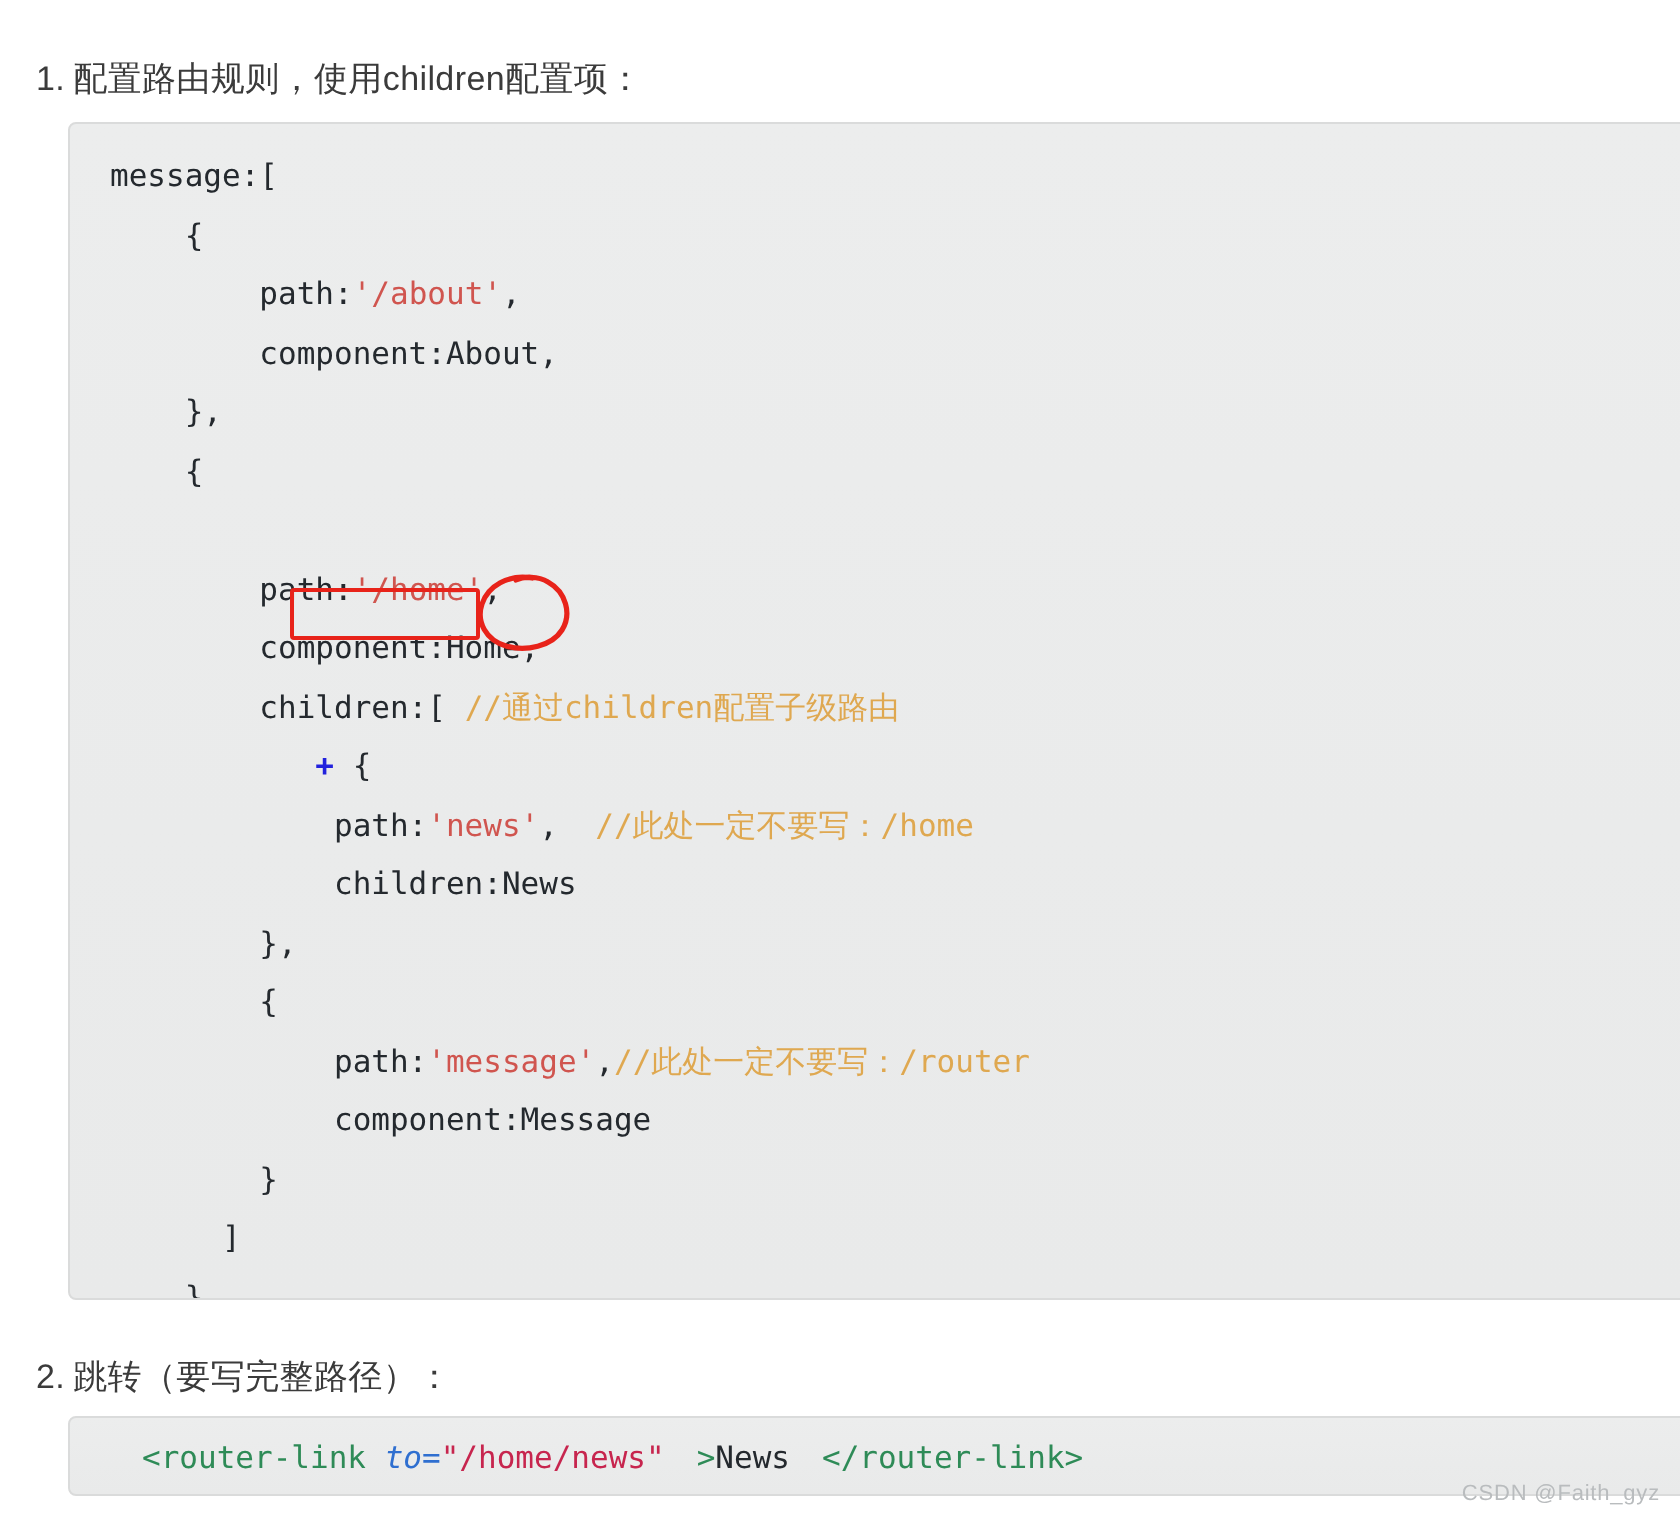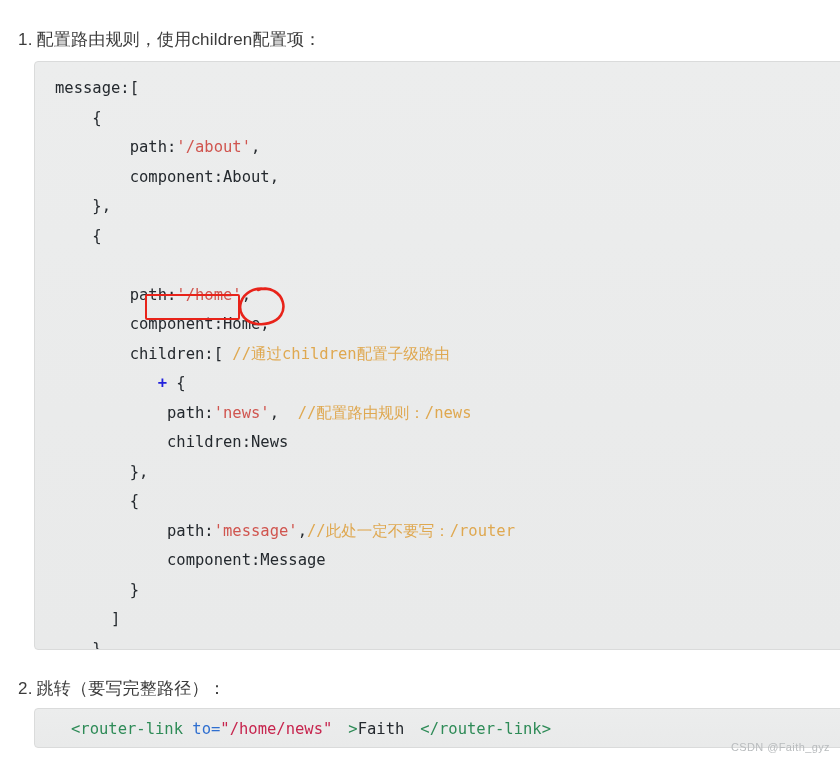--- a/index.html
+++ b/index.html
@@ -74,21 +74,21 @@
     font-size: 15.5px;
     line-height: 22px;
     height: 22px;
   }
 
   
   .t-plain   { color: #24292e; }
   .t-str     { color: #d0554f; }
   .t-comment { color: #dfa850; margin-top: 44px; }
   .t-tag     { color: #2e8b57; margin-left: 16px; }
-  .t-attr    { color: #2f6fd0; }
+  .t-attr    { color: #2f6fd0; font-style: italic; }
   .t-attrval { color: #c7254e; }
   .t-plus    { color: #2222dd; font-weight: bold; }
 
   
   .anno-rect {
     position: absolute;
     border: 2.5px solid #e8231a;
     border-radius: 2px;
     box-sizing: border-box;
     pointer-events: none;
@@ -123,21 +123,21 @@
         <div class="ln"><span class="t-plain">    {</span></div>
         <div class="ln"><span class="t-plain">        path:</span><span class="t-str">'/about'</span><span class="t-plain">,</span></div>
         <div class="ln"><span class="t-plain">        component:About,</span></div>
         <div class="ln"><span class="t-plain">    },</span></div>
         <div class="ln"><span class="t-plain">    {</span></div>
         <div class="ln"><span class="t-plain"></span></div>
         <div class="ln"><span class="t-plain">        path:</span><span class="t-str">'/home'</span><span class="t-plain">,</span></div>
         <div class="ln"><span class="t-plain">        component:Home,</span></div>
         <div class="ln"><span class="t-plain">        children:[ </span><span class="t-comment">//通过children配置子级路由</span></div>
         <div class="ln"><span class="t-plain">           </span><span class="t-plus">+</span><span class="t-plain"> {</span></div>
-        <div class="ln"><span class="t-plain">            path:</span><span class="t-str">'news'</span><span class="t-plain">,  </span><span class="t-comment">//配置路由规则：/news</span></div>
+        <div class="ln"><span class="t-plain">            path:</span><span class="t-str">'news'</span><span class="t-plain">,  </span><span class="t-comment">//此处一定不要写：/home</span></div>
         <div class="ln"><span class="t-plain">            children:News</span></div>
         <div class="ln"><span class="t-plain">        },</span></div>
         <div class="ln"><span class="t-plain">        {</span></div>
         <div class="ln"><span class="t-plain">            path:</span><span class="t-str">'message'</span><span class="t-plain">,</span><span class="t-comment">//此处一定不要写：/router</span></div>
         <div class="ln"><span class="t-plain">            component:Message</span></div>
         <div class="ln"><span class="t-plain">        }</span></div>
         <div class="ln"><span class="t-plain">      ]</span></div>
         <div class="ln"><span class="t-plain">    }</span></div>
       </div>
   </div>
@@ -149,19 +149,19 @@
       <path d="M 30 3 C 18 1 8 7 5 16 C 2 25 7 34 17 37 C 27 40 40 37 45 29 C 50 21 47 10 38 5 C 33 2 26 2 22 4" fill="none" stroke="#e8231a" stroke-width="2.6" stroke-linecap="round"></path>
     </svg>
   </div>
 
   <div class="heading heading-2">
     <span class="num">2.</span><span>跳转（要写完整路径）：</span>
   </div>
 
   <div class="codeblock code-link">
     <div id="code-link-lines">
-        <div class="ln"><span class="t-tag">&lt;router-link</span><span class="t-plain"> </span><span class="t-attr">to=</span><span class="t-attrval">"/home/news"</span><span class="t-tag">&gt;</span><span class="t-plain">Faith</span><span class="t-tag">&lt;/router-link&gt;</span></div>
+        <div class="ln"><span class="t-tag">&lt;router-link</span><span class="t-plain"> </span><span class="t-attr">to=</span><span class="t-attrval">"/home/news"</span><span class="t-tag">&gt;</span><span class="t-plain">News</span><span class="t-tag">&lt;/router-link&gt;</span></div>
       </div>
   </div>
 
   <div class="watermark">CSDN @Faith_gyz</div>
 
 </div>
 
 </body></html>

